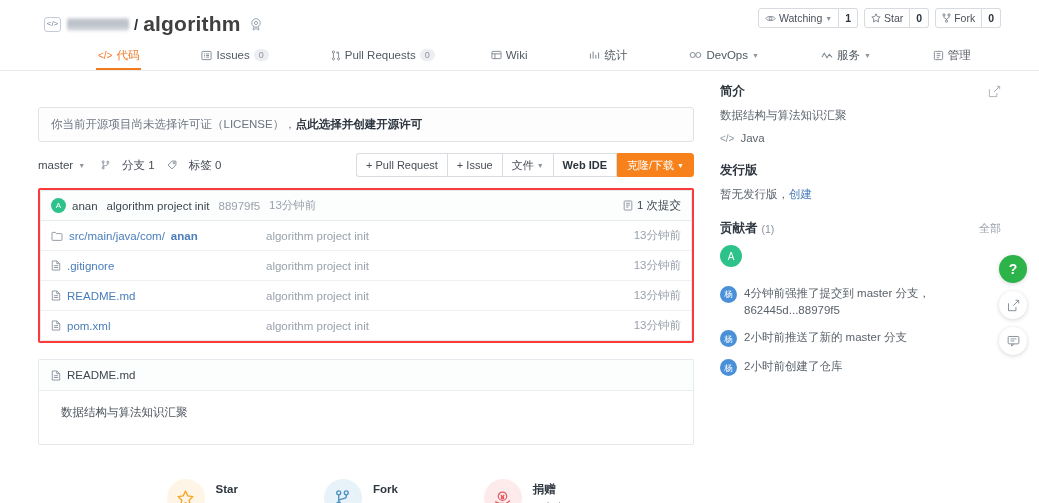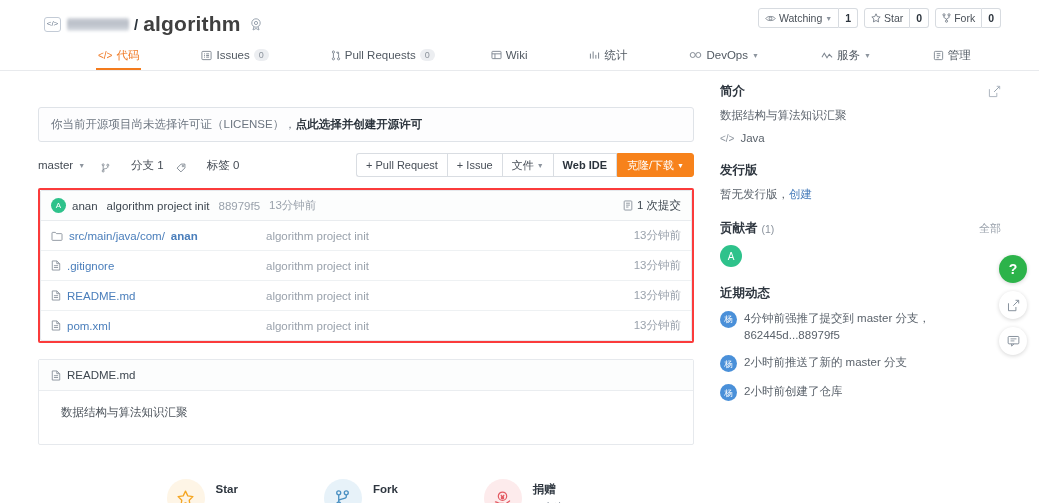--- a/index.html
+++ b/index.html
@@ -104,21 +104,21 @@
   .branch-bar {
     display: flex; align-items: center;
     height: 26px; margin-bottom: 10px;
   }
   .branch-select {
     display: flex; align-items: center; gap: 5px;
     font-size: 11.5px; color: #444b54;
     margin-right: 16px;
   }
   .meta-item {
-    display: flex; align-items: flex-end; gap: 21px;
+    display: flex; align-items: center; gap: 12px;
     font-size: 11.5px; color: #444b54; margin-right: 12px;
   }
   .meta-item .mi { color: #7c848e; font-size: 10px; }
   .bar-right { margin-left: auto; display: flex; align-items: stretch; }
   .bar-btn {
     display: flex; align-items: center; gap: 3px;
     border: 1px solid #d9dde2; border-right: none;
     background: #fff; height: 24px; padding: 0 9px;
     font-size: 11px; color: #474e57; white-space: nowrap;
   }
@@ -601,21 +601,20 @@
         <span>贡献者</span>
         <span class="cnt">(1)</span>
         <span class="right">全部</span>
       </div>
       <div class="contrib-row">
         <span class="avatar-md">A</span>
       </div>
     </div>
 
     <div class="side-sec">
-      <div class="side-title">近期动态</div>
       <div class="act-item">
         <span class="avatar-blue">杨</span>
         <span>4分钟前强推了提交到 master 分支，862445d...88979f5</span>
       </div>
       <div class="act-item">
         <span class="avatar-blue">杨</span>
         <span>2小时前推送了新的 master 分支</span>
       </div>
       <div class="act-item">
         <span class="avatar-blue">杨</span>

